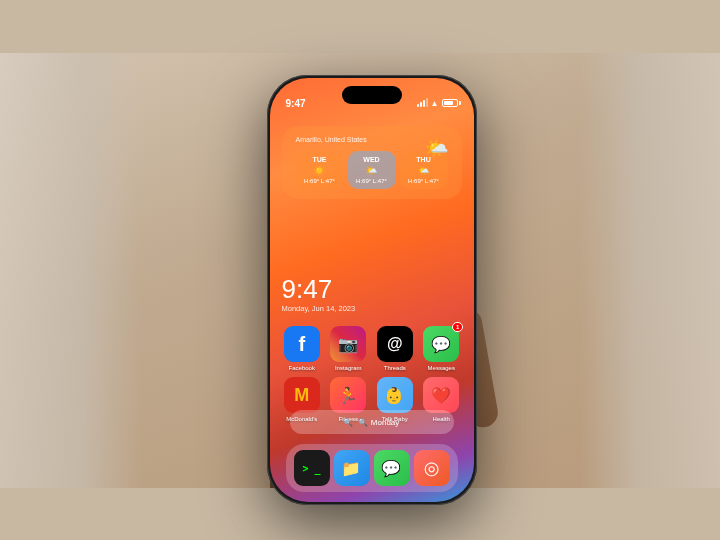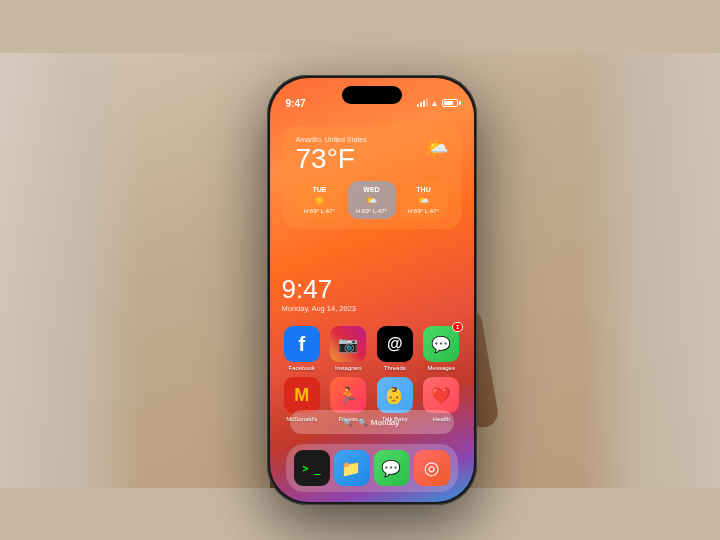--- a/index.html
+++ b/index.html
@@ -301,21 +301,20 @@
             <span style="font-size:8px;">▲</span>
             <div class="battery-icon">
               <div class="battery-fill"></div>
             </div>
           </div>
         </div>
 
         <div class="weather-widget">
           <div class="weather-icon-row">🌤️</div>
           <div class="weather-location">Amarillo, United States</div>
-          <div class="weather-temp">73°F</div>
           <div class="forecast-row">
             <div class="forecast-day">
               <div class="forecast-day-label">TUE</div>
               <div class="forecast-day-icon">☀️</div>
               <div class="forecast-day-temp">H:69° L:47°</div>
             </div>
             <div class="forecast-day active">
               <div class="forecast-day-label">WED</div>
               <div class="forecast-day-icon">🌤️</div>
               <div class="forecast-day-temp">H:69° L:47°</div>
@@ -323,21 +322,21 @@
             <div class="forecast-day">
               <div class="forecast-day-label">THU</div>
               <div class="forecast-day-icon">🌤️</div>
               <div class="forecast-day-temp">H:69° L:47°</div>
             </div>
           </div>
         </div>
 
         <div class="clock-widget">
           <div class="clock-time">9:47</div>
-          <div class="clock-date">Monday, Aug 14, 2023</div>
+          <div class="clock-date">Monday, Jun 14, 2023</div>
         </div>
 
         <div class="app-grid">
 
           <div class="app-icon">
             <div class="app-icon-img bg-facebook">
               <span style="color:white;font-weight:700;font-size:20px;">f</span>
             </div>
             <span class="app-icon-label">Facebook</span>
           </div>

